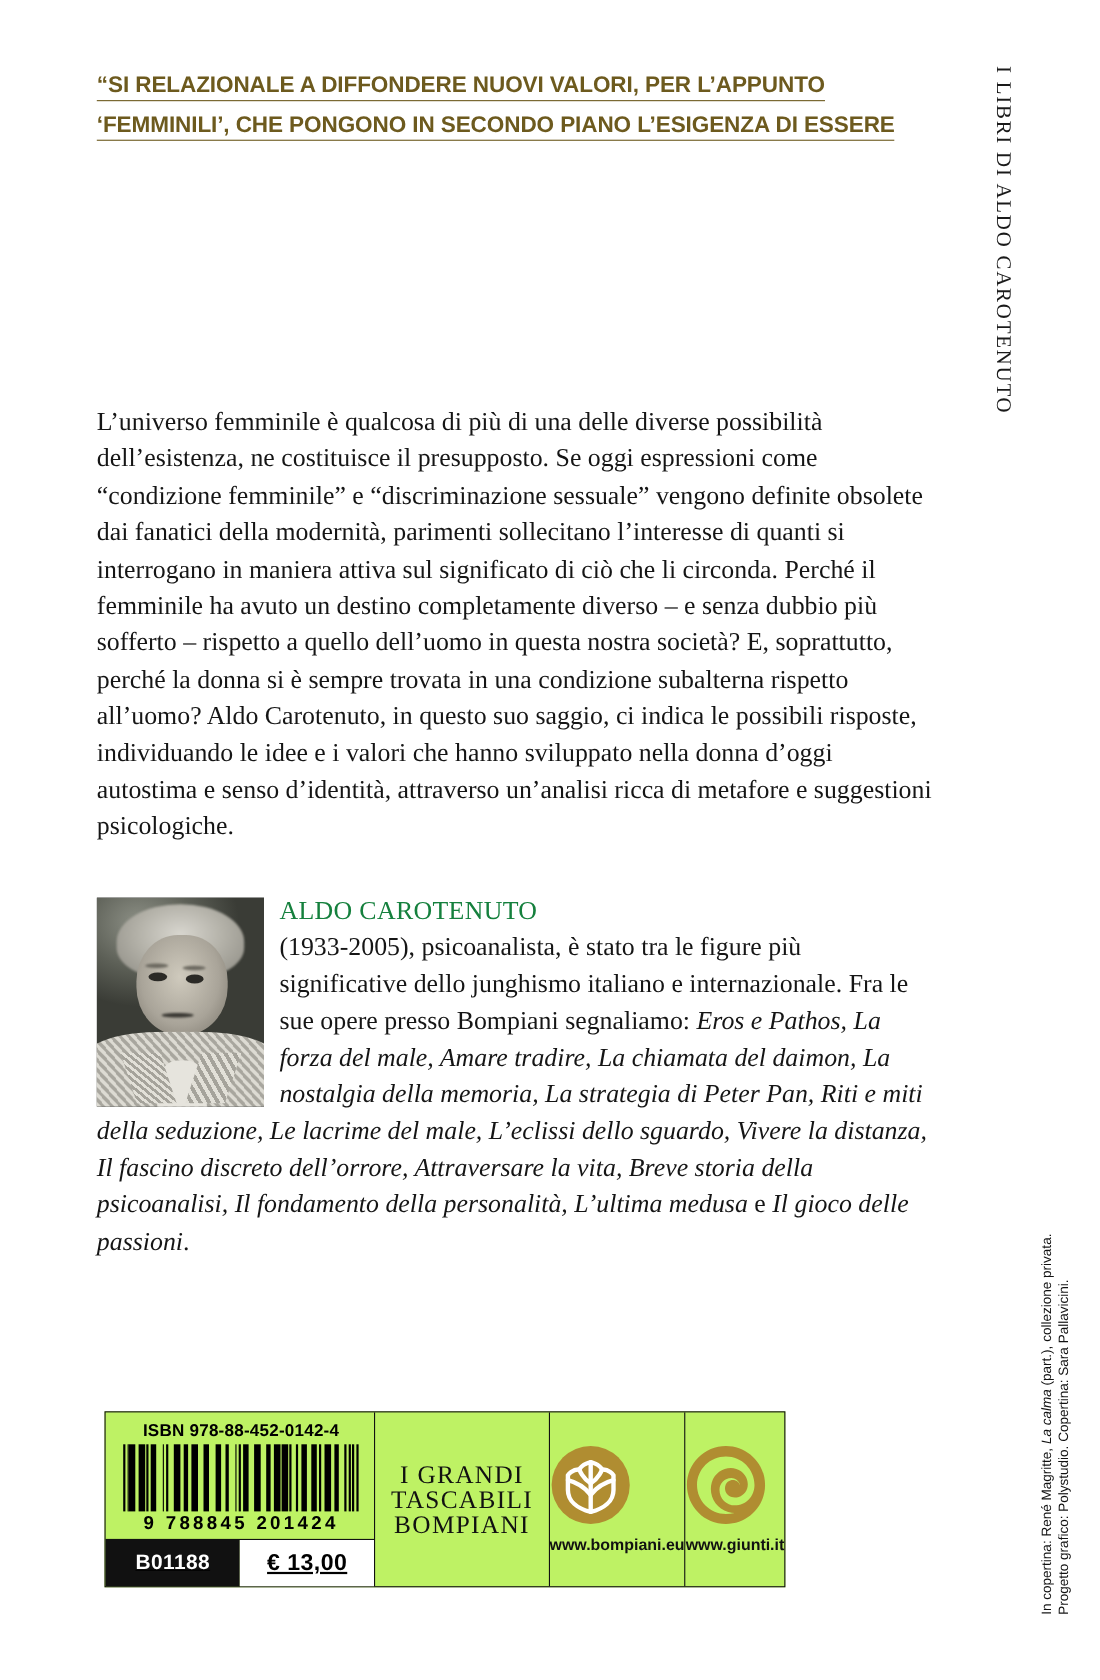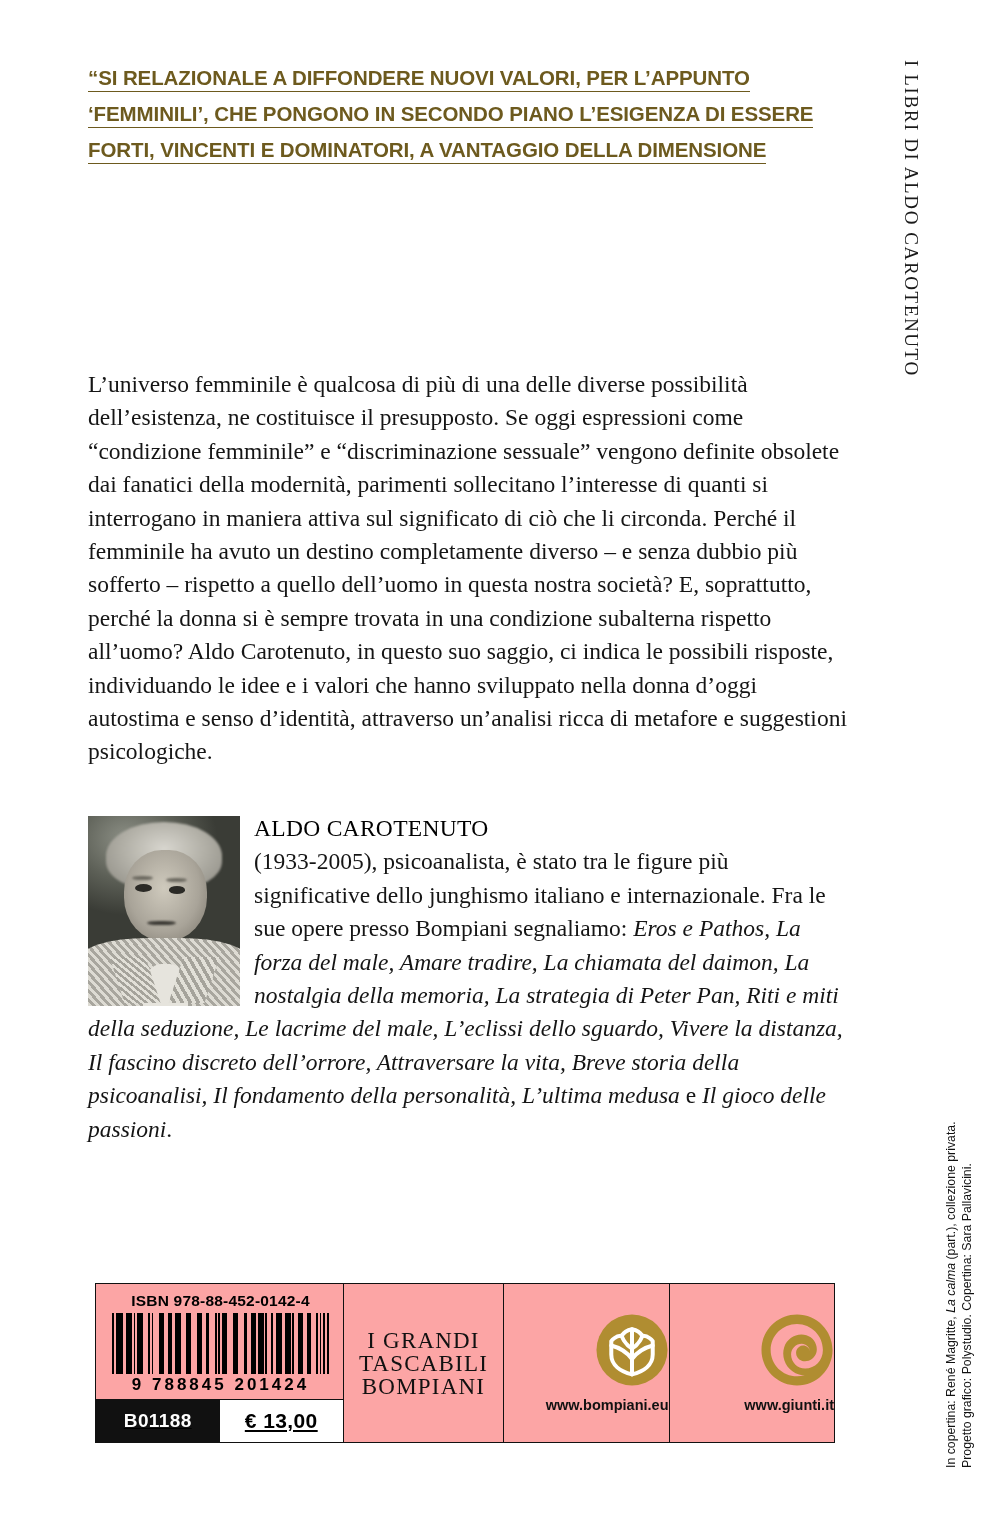--- a/index.html
+++ b/index.html
@@ -167,34 +167,34 @@
     bottom: 2%;
     width: 24%; height: 24%;
     background: repeating-linear-gradient(48deg, #e2e0d8 0 3px, #a5a39b 3px 6px);
   }
   .author-photo .ph-collar-l { left: 19%; transform: skewX(18deg); }
   .author-photo .ph-collar-r { left: 58%; transform: skewX(-18deg); }
 
   .author-name {
     font-size: 23.5px;
     letter-spacing: 0.3px;
-    color: #000000;
+    color: #15803d;
   }
   .author-block em { font-style: italic; }
 
   
   .bottom-strip {
     position: absolute;
     left: 95px;
     top: 1283px;
-    width: 740px;
+    width: 619px;
     height: 160px;
     border: 1.5px solid #111;
     display: flex;
-    background: #fca5a5;
+    background: #bef264;
   }
   .cell {
     border-right: 1.5px solid #111;
     position: relative;
   }
   .cell:last-child { border-right: none; }
 
   .cell-barcode {
     width: 248px;
     display: flex;
@@ -278,21 +278,21 @@
     letter-spacing: 1.2px;
     text-align: center;
     color: #111;
   }
   .series-name span { display: block; white-space: nowrap; }
 
   .cell-logo {
     flex: 1 1 0;
     display: flex;
     flex-direction: column;
-    align-items: flex-end;
+    align-items: flex-start;
     justify-content: center;
     gap: 10px;
   }
   .logo-url {
     font-family: "Liberation Sans", sans-serif;
     font-size: 14.5px;
     font-weight: bold;
     color: #111;
   }
 
@@ -320,21 +320,20 @@
   .credits .ctext em { font-style: italic; }
 </style>
 </head>
 <body>
 
 <div class="cover">
 
   <div class="headline">
     <span class="hl-row"><span class="hl-line">“SI RELAZIONALE A DIFFONDERE NUOVI VALORI, PER L’APPUNTO</span></span>
     <span class="hl-row"><span class="hl-line">‘FEMMINILI’, CHE PONGONO IN SECONDO PIANO L’ESIGENZA DI ESSERE</span></span>
-    <span class="hl-row"><span class="hl-line">FORTI, VINCENTI E DOMINATORI, A VANTAGGIO DELLA DIMENSIONE</span></span>
   </div>
 
   <div class="spine-label">
     <span>I LIBRI DI ALDO CAROTENUTO</span>
   </div>
 
   <div class="blurb">
     <span>L’universo femminile è qualcosa di più di una delle diverse possibilità dell’esistenza, ne costituisce il presupposto. Se oggi espressioni come “condizione femminile” e “discriminazione sessuale” vengono definite obsolete dai fanatici della modernità, parimenti sollecitano l’interesse di quanti si interrogano in maniera attiva sul significato di ciò che li circonda. Perché il femminile ha avuto un destino completamente diverso – e senza dubbio più sofferto – rispetto a quello dell’uomo in questa nostra società? E, soprattutto, perché la donna si è sempre trovata in una condizione subalterna rispetto all’uomo? Aldo Carotenuto, in questo suo saggio, ci indica le possibili risposte, individuando le idee e i valori che hanno sviluppato nella donna d’oggi autostima e senso d’identità, attraverso un’analisi ricca di metafore e suggestioni psicologiche.</span>
   </div>
 

